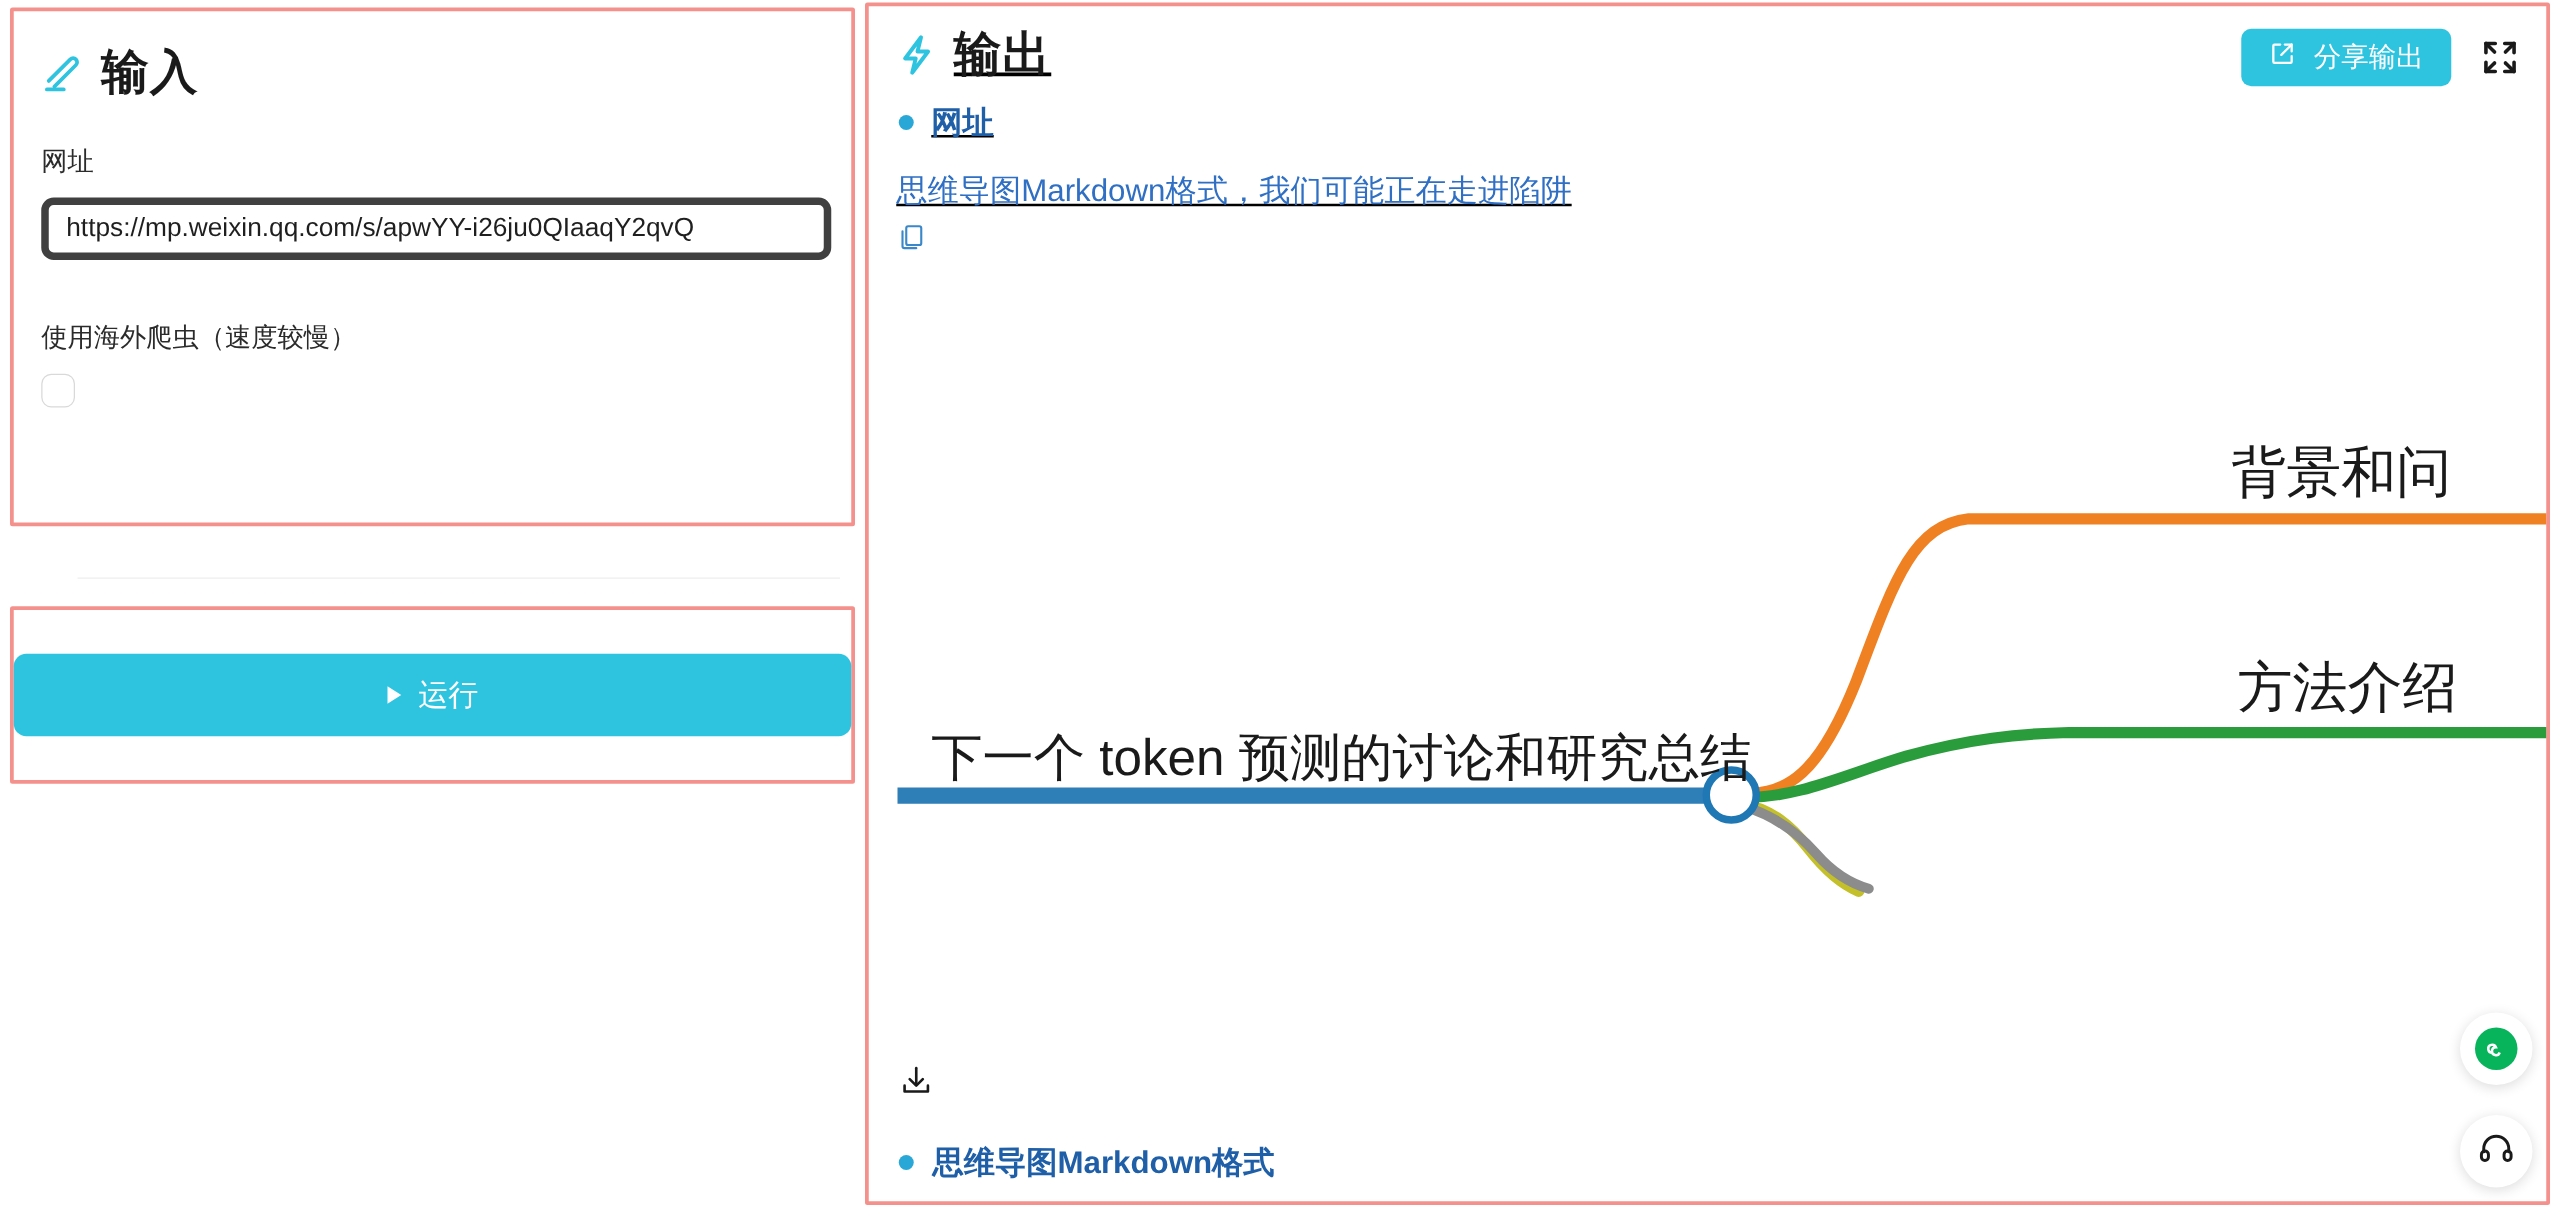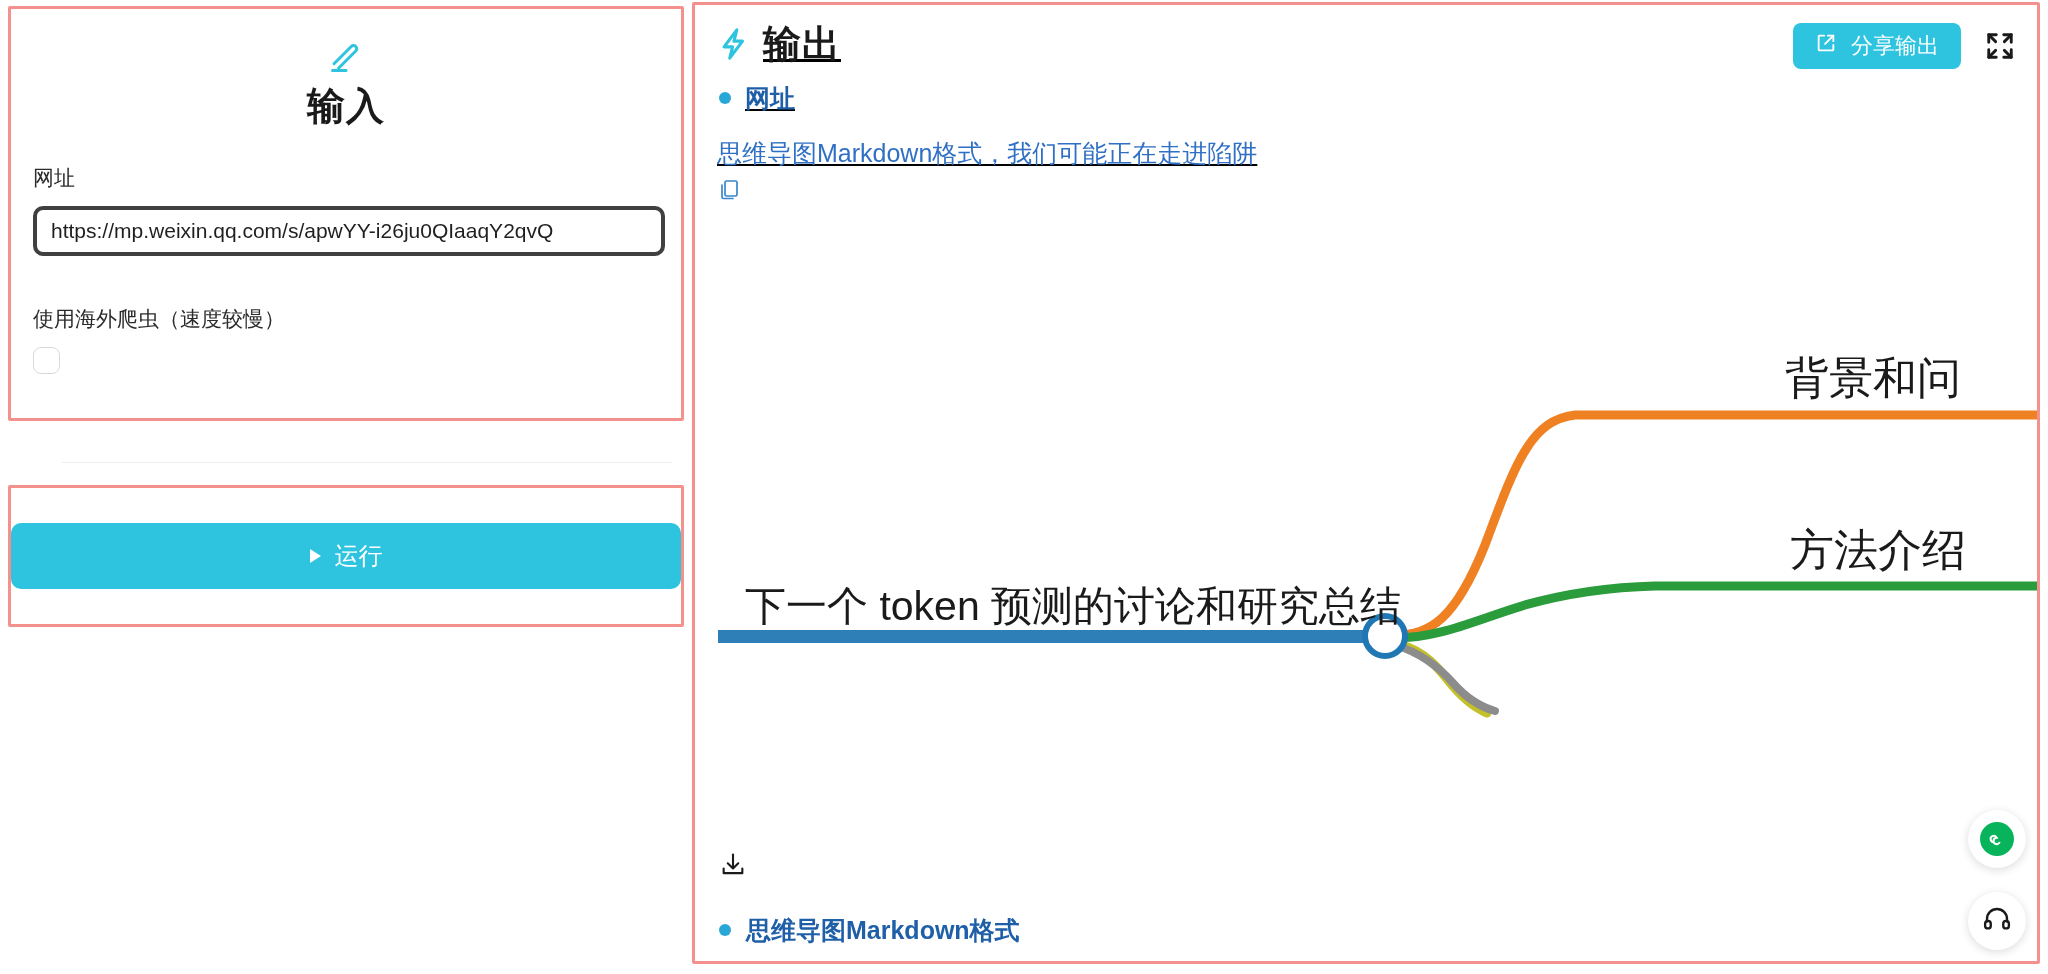--- a/index.html
+++ b/index.html
@@ -37,42 +37,41 @@
     width: 676px; height: 415px;
     padding: 18px 22px 0 22px;
   }
 
   .panel-head {
     display: flex;
     align-items: center;
     gap: 12px;
     margin-top: 12px;
     margin-bottom: 40px;
-    flex-direction: column;
   }
   .panel-head .ptitle {
     font-size: 38px;
     font-weight: 700;
     color: #1a1a1a;
     letter-spacing: 1px;
     line-height: 1;
   }
   .pencil-icon { width: 36px; height: 36px; display:block; }
 
   .field-label {
     font-size: 21px;
     color: #2b2b2b;
     margin-bottom: 16px;
     line-height: 1.2;
   }
 
   .url-input {
     width: 632px;
     height: 50px;
-    border: 4px solid #404040;
+    border: 6px solid #404040;
     border-radius: 10px;
     background: #fff;
     font-size: 21px;
     color: #1f1f1f;
     padding: 4px 14px;
     font-family: "Liberation Sans", "DejaVu Sans", sans-serif;
     outline: none;
   }
 
   .checkbox-label {

